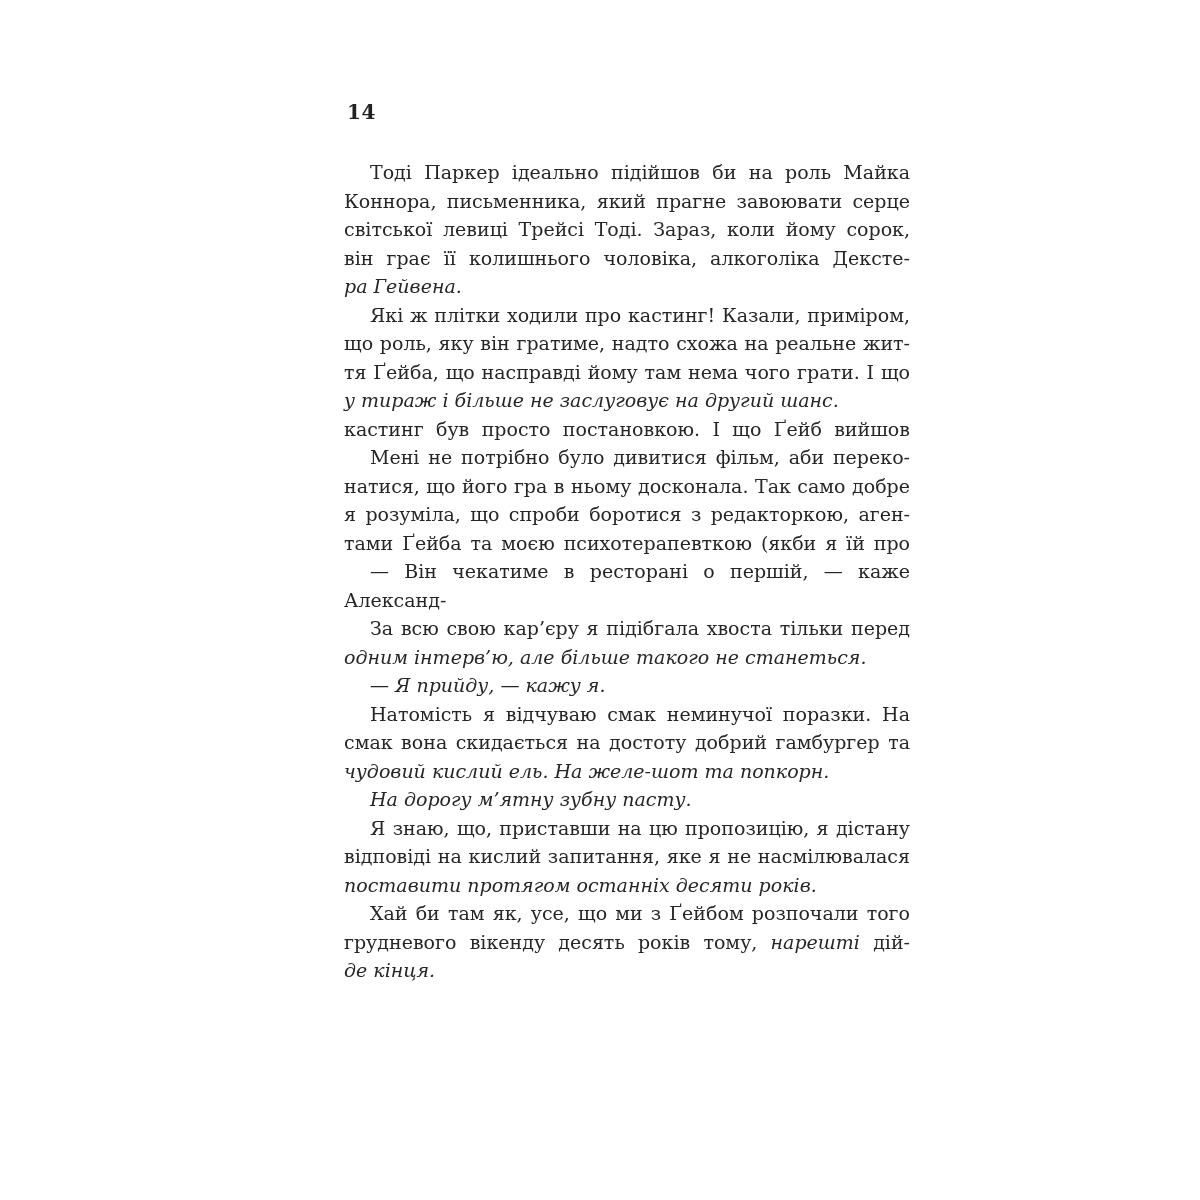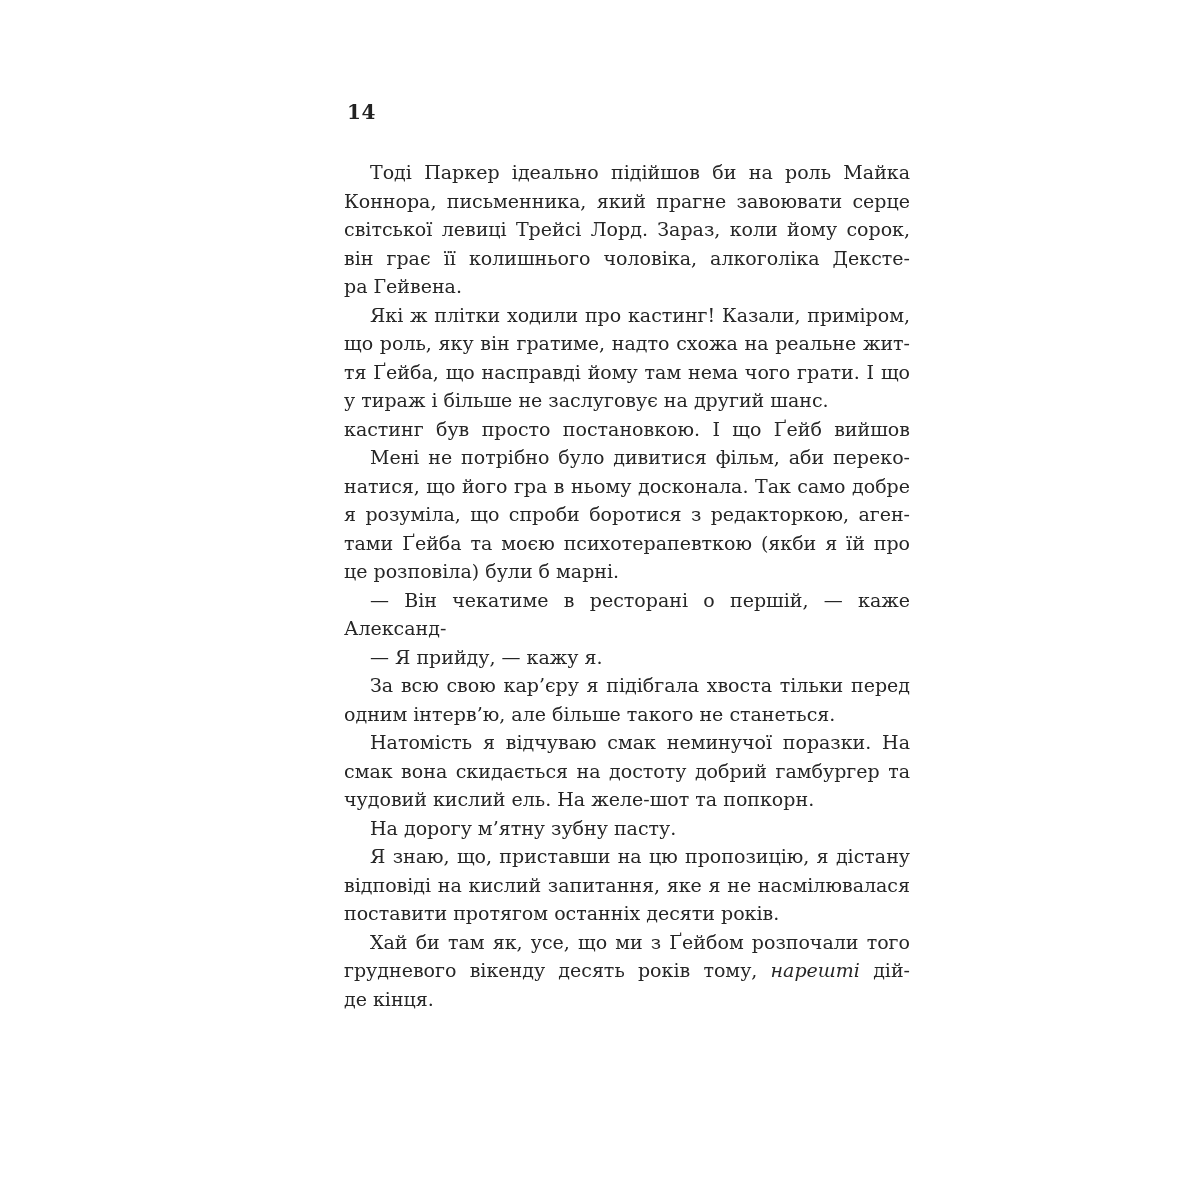--- a/index.html
+++ b/index.html
@@ -42,65 +42,65 @@
     padding: 0;
   }
   .line {
     text-align: justify;
     text-align-last: justify;
     -moz-text-align-last: justify;
     white-space: normal;
   }
   .line.last {
     text-align-last: auto;
+    font-style: italic;
     -moz-text-align-last: auto;
   }
   .line.first {
     text-indent: 26px;
   }
   .italic {
     font-style: italic;
   }
 </style>
 </head>
 <body style="background: rgb(255, 255, 255);">
 
 <div class="page">
   <div class="page-number">14</div>
   <div class="text-block" id="text-block" style="color: rgb(38, 38, 38);">
       <div class="para">
         <div class="line first"><span>Тоді Паркер ідеально підійшов би на роль Майка</span></div>
         <div class="line"><span>Коннора, письменника, який прагне завоювати серце</span></div>
-        <div class="line"><span>світської левиці Трейсі Лорд. Зараз, коли йому сорок,</span></div>
+        <div class="line"><span>світської левиці Трейсі Тоді. Зараз, коли йому сорок,</span></div>
         <div class="line"><span>він грає її колишнього чоловіка, алкоголіка Дексте-</span></div>
         <div class="line last"><span>ра Гейвена.</span></div>
       </div>
       <div class="para">
         <div class="line first"><span>Які ж плітки ходили про кастинг! Казали, приміром,</span></div>
         <div class="line"><span>що роль, яку він гратиме, надто схожа на реальне жит-</span></div>
         <div class="line"><span>тя Ґейба, що насправді йому там нема чого грати. І що</span></div>
         <div class="line last"><span>у тираж і більше не заслуговує на другий шанс.</span></div>
         <div class="line"><span>кастинг був просто постановкою. І що Ґейб вийшов</span></div>
       </div>
       <div class="para">
         <div class="line first"><span>Мені не потрібно було дивитися фільм, аби переко-</span></div>
         <div class="line"><span>натися, що його гра в ньому досконала. Так само добре</span></div>
         <div class="line"><span>я розуміла, що спроби боротися з редакторкою, аген-</span></div>
         <div class="line"><span>тами Ґейба та моєю психотерапевткою (якби я їй про</span></div>
-        <div class="line last"><span>це розповіла) були б марні.</span></div>
       </div>
       <div class="para">
         <div class="line first"><span>— Він чекатиме в ресторані о першій, — каже Александ-</span></div>
       </div>
       <div class="para">
-        <div class="line first last"><span>— Я прийду, — кажу я.</span></div>
+        <div class="line first"><span>За всю свою кар’єру я підібгала хвоста тільки перед</span></div>
+        <div class="line last"><span>одним інтерв’ю, але більше такого не станеться.</span></div>
       </div>
       <div class="para">
-        <div class="line first"><span>За всю свою кар’єру я підібгала хвоста тільки перед</span></div>
-        <div class="line last"><span>одним інтерв’ю, але більше такого не станеться.</span></div>
+        <div class="line first last"><span>— Я прийду, — кажу я.</span></div>
       </div>
       <div class="para">
         <div class="line first"><span>Натомість я відчуваю смак неминучої поразки. На</span></div>
         <div class="line"><span>смак вона скидається на достоту добрий гамбургер та</span></div>
         <div class="line last"><span>чудовий кислий ель. На желе-шот та попкорн.</span></div>
       </div>
       <div class="para">
         <div class="line first last"><span>На дорогу м’ятну зубну пасту.</span></div>
       </div>
       <div class="para">

